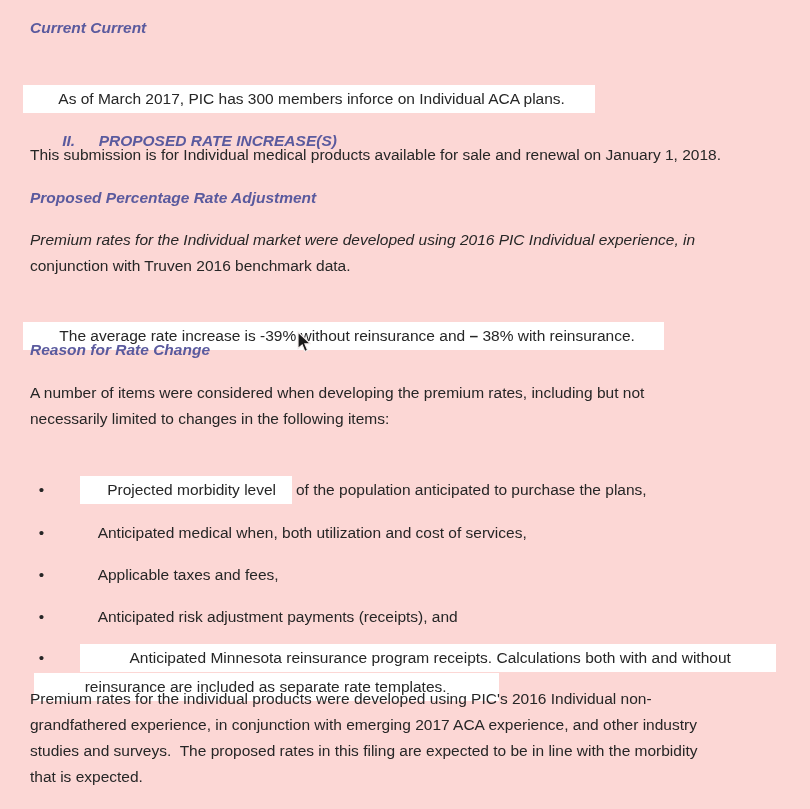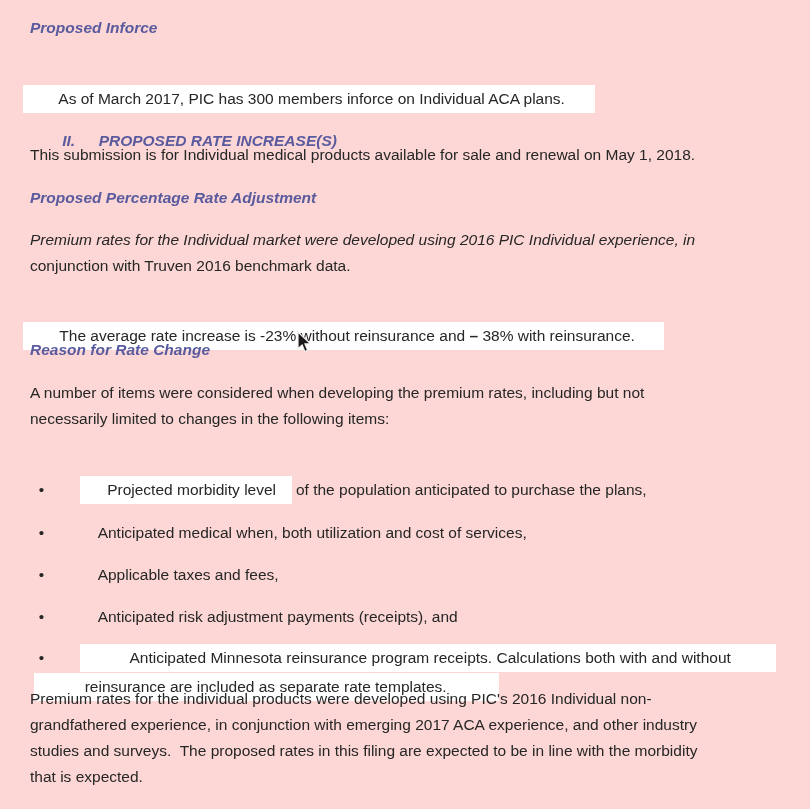--- a/index.html
+++ b/index.html
@@ -39,39 +39,39 @@
   .hl-rate    { padding-left: 16px; padding-right: 8px;  min-width: 641px; }
   .hl-b1      { margin-left: -18px; padding-left: 18px; padding-right: 6px;  min-width: 212px; }
   .hl-b5a     { margin-left: -18px; padding-left: 19px; padding-right: 14px; min-width: 696px; }
   .hl-b5b     { margin-left: -3px;  padding-left: 19px;  padding-right: 20px; min-width: 465px; }
   .b { font-weight: bold; }
   .cursor { position: absolute; left: 297px; top: 331px; width: 14px; height: 22px; }
 </style>
 </head>
 <body style="background: rgb(252, 215, 213);">
 
-<div class="line heading" style="left:30px; top:14px;">Proposed Inforce</div>
+<div class="line heading" style="left:30px; top:14px;">Current Current</div>
 
 <div class="line" style="left:14px; top:57px;">
   <span class="hl hl-inforce">As of March 2017, PIC has 300 members inforce on Individual ACA plans.</span>
 </div>
 
 <div class="line heading" style="left:30px; top:99px;">
   <span class="secnum">II.</span><span>PROPOSED RATE INCREASE(S)</span>
 </div>
 
-<div class="line" style="left:30px; top:141px;">This submission is for Individual medical products available for sale and renewal on May 1, 2018.</div>
+<div class="line" style="left:30px; top:141px;">This submission is for Individual medical products available for sale and renewal on January 1, 2018.</div>
 
 <div class="line heading" style="left:30px; top:184px;">Proposed Percentage Rate Adjustment</div>
 
 <div class="line" style="left:30px; top:226px;font-style:italic;">Premium rates for the Individual market were developed using 2016 PIC Individual experience, in</div>
 <div class="line" style="left:30px; top:252px;">conjunction with Truven 2016 benchmark data.</div>
 
 <div class="line" style="left:14px; top:294px;">
-  <span class="hl hl-rate"><span>The average rate increase is -23% without reinsurance and </span><span class="b">– </span><span>38% with reinsurance.</span></span>
+  <span class="hl hl-rate"><span>The average rate increase is -39% without reinsurance and </span><span class="b">– </span><span>38% with reinsurance.</span></span>
 </div>
 
 <div class="line heading" style="left:30px; top:336px;">Reason for Rate Change</div>
 
 <div class="line" style="left:30px; top:379px;">A number of items were considered when developing the premium rates, including but not</div>
 <div class="line" style="left:30px; top:405px;">necessarily limited to changes in the following items:</div>
 
 <div class="line" style="left:30px; top:448px;">
   <span class="bullet">•</span><span class="hl hl-b1">Projected morbidity level</span><span> of the population anticipated to purchase the plans,</span>
 </div>

